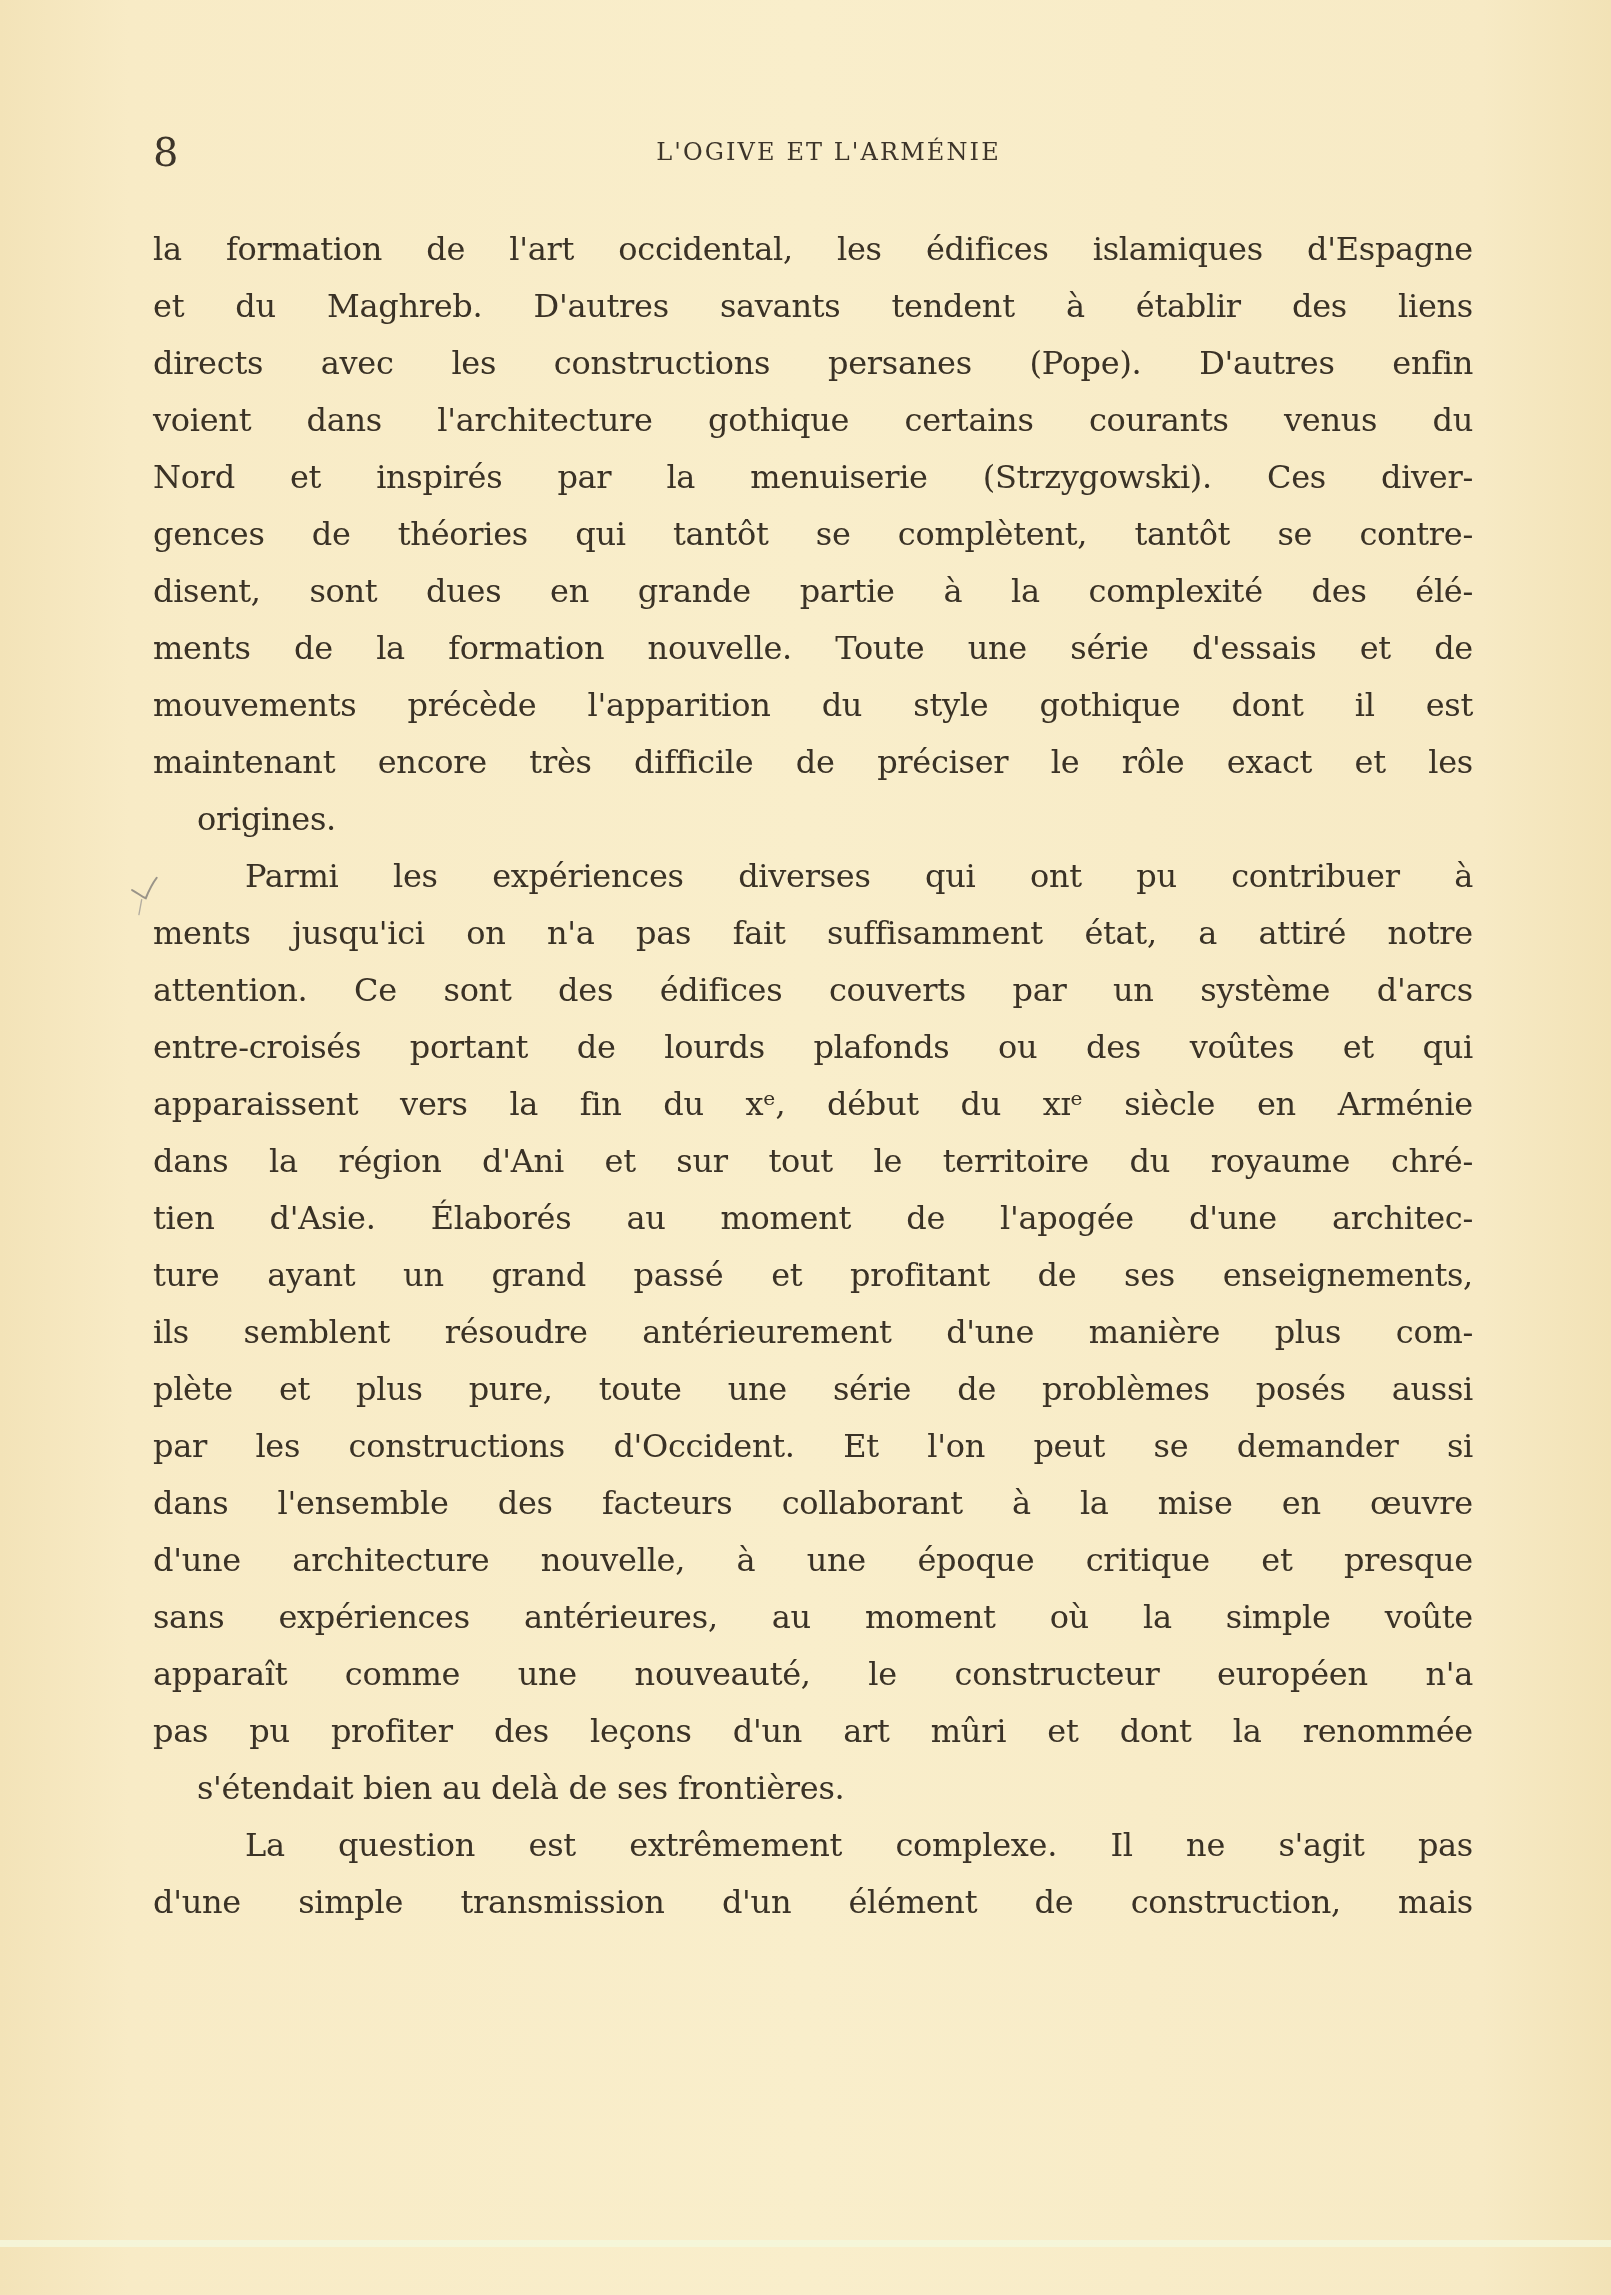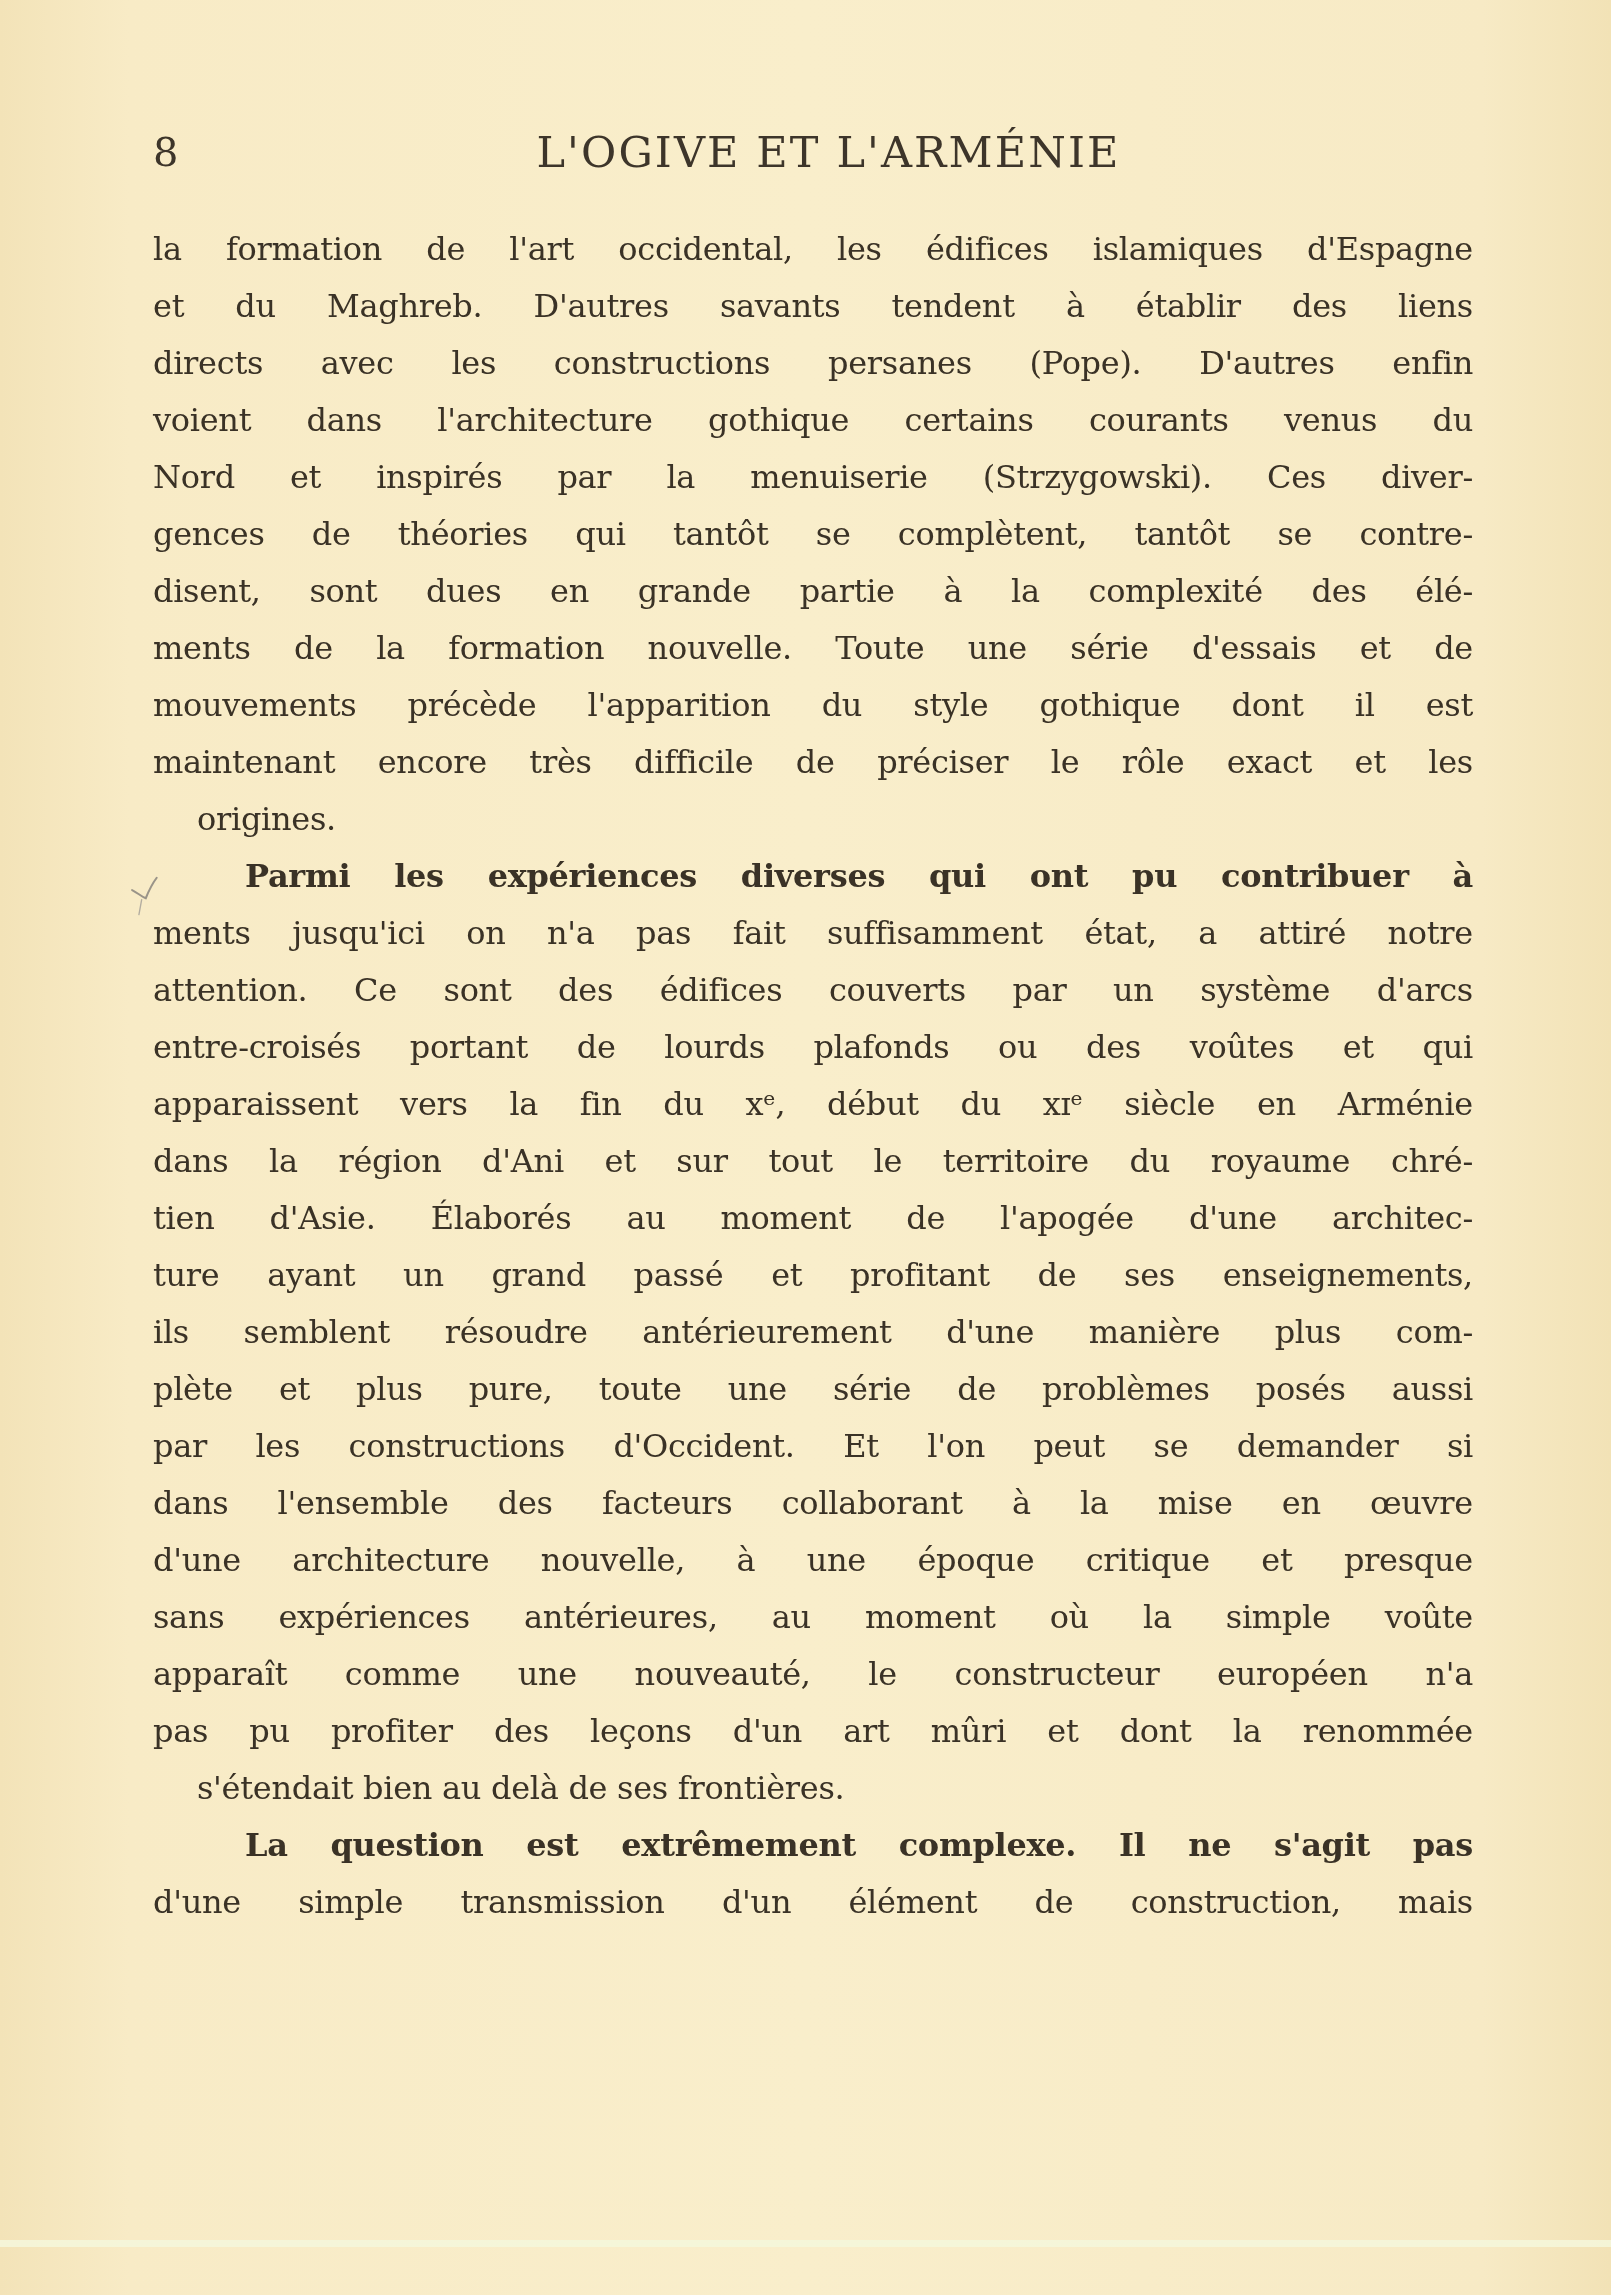--- a/index.html
+++ b/index.html
@@ -44,21 +44,21 @@
       top: 0;
       font-size: 40px;
       line-height: 48px;
     }
     .page-title {
       position: absolute;
       left: 0;
       right: 12px;
       top: 4.1px;
       text-align: center;
-      font-size: 43px;
+      font-size: 24px;
       line-height: 41px;
       letter-spacing: 2.1px;
       font-variant: small-caps;
       padding-left: 41px;
     }
     .body-text {
       position: absolute;
       top: 221px;
       left: 153px;
       width: 1320px;
@@ -74,21 +74,20 @@
       white-space: nowrap;
       text-align: justify;
       text-align-last: justify;
     }
     .line.last {
       text-align-last: left;
       margin-left: 44px;
     }
     .line.indent {
       padding-left: 92px;
-      font-weight: bold;
     }
     .margin-mark {
       position: absolute;
       left: 128px;
       top: 857px;
       width: 41px;
       height: 62px;
     }
   </style>
 </head>

